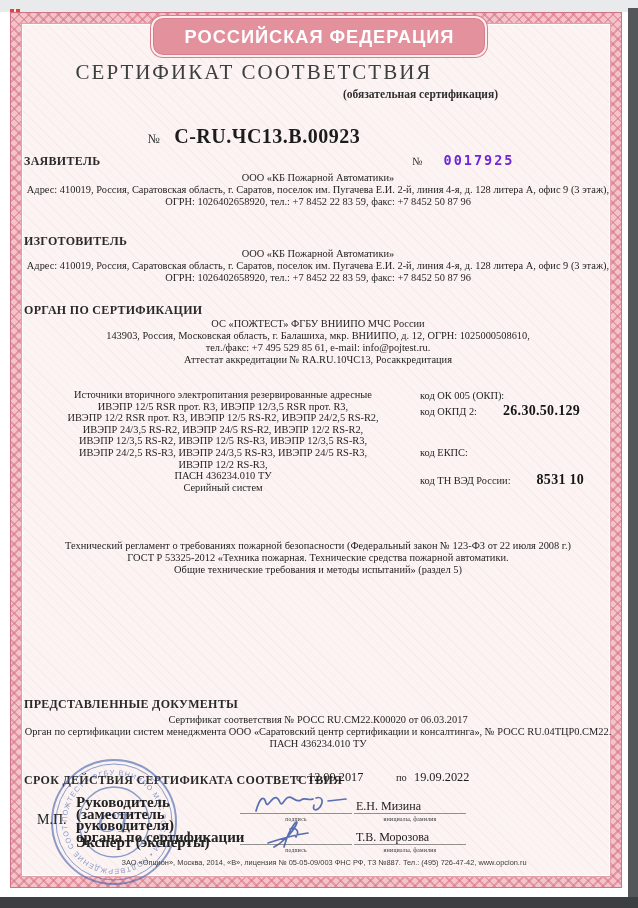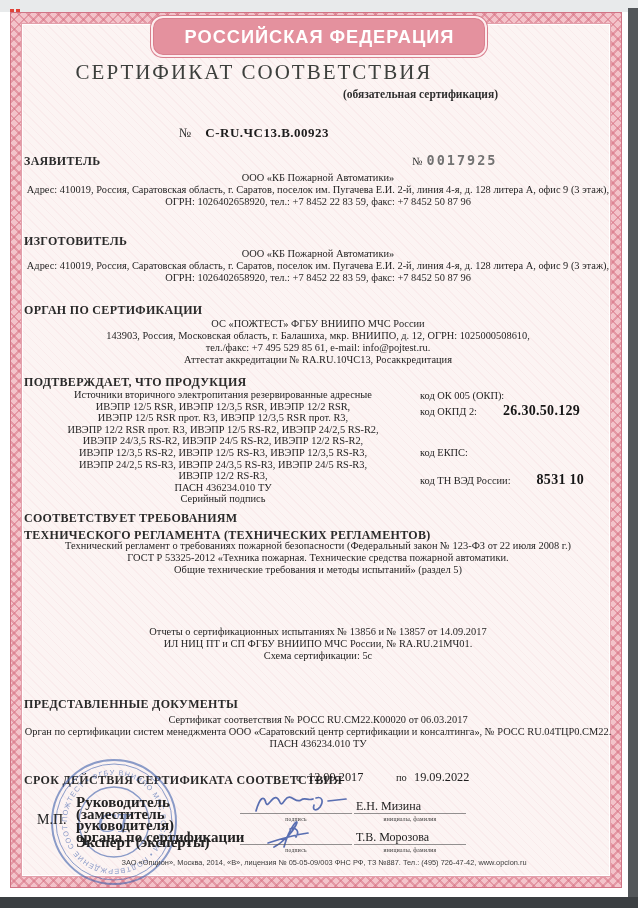--- a/index.html
+++ b/index.html
@@ -27,27 +27,27 @@
   .banner{position:absolute;left:151px;top:16px;width:332px;height:37px;background:#e4919e;
           border:2px solid #fdeef0;border-radius:12px;box-shadow:0 0 0 1px #d87f8d, inset 0 0 0 1px #d87f8d;
           display:flex;align-items:center;justify-content:center;}
   .banner span{font-family:"Liberation Sans","DejaVu Sans",sans-serif;font-weight:bold;font-size:19px;
           color:#fff;letter-spacing:1px;transform:scaleX(.96);white-space:nowrap;}
   
   .ctr{position:absolute;left:10px;width:488px;text-align:center;}
   .title{top:60px;font-size:21px;letter-spacing:2px;color:#3c3f3c;}
   .subtitle{top:88px;font-size:11.5px;font-weight:bold;color:#2e2e2e;text-align:right;}
   .certno{top:125px;font-size:13px;color:#333;}
-  .certno b{font-size:13px;letter-spacing:.5px;color:#1c1c1c;margin-left:14px;}
+  .certno b{font-size:20px;letter-spacing:.5px;color:#1c1c1c;margin-left:14px;}
   .hdr{font-weight:bold;font-size:12px;letter-spacing:.3px;color:#2a2a2a;}
   .sec{position:absolute;left:24px;width:588px;}
   .txt{font-size:10.4px;line-height:11.9px;color:#1f1f1f;text-align:center;}
   .blankno{position:absolute;left:412px;top:152px;font-size:11px;color:#2a2a2a;}
   .blankno b{font-family:"DejaVu Sans Mono","Liberation Mono",monospace;font-size:13.5px;
-             font-weight:bold;color:#737373;letter-spacing:2px;margin-left:4px;}
+             font-weight:bold;color:#6d28d9;letter-spacing:2px;margin-left:21px;}
   .prod-lines{width:398px;}
   .codes{position:absolute;font-size:10.4px;color:#1f1f1f;}
   .codes b{font-size:14px;color:#161616;margin-left:26px;letter-spacing:.3px;}
   .validity{position:absolute;left:24px;top:770px;width:588px;}
   .validity .hdr{display:inline;}
   .vdate{position:absolute;top:0;font-size:12.3px;color:#1d1d1d;}
   .vlbl{position:absolute;top:2px;font-size:10.5px;color:#1d1d1d;}
   .role{position:absolute;left:76px;width:176px;text-align:left;font-size:15px;font-weight:bold;color:#222;line-height:11.5px;}
   .sigline{position:absolute;height:0;border-top:1px solid rgba(90,90,90,.65);}
   .caption{position:absolute;font-size:5.6px;color:#333;text-align:center;letter-spacing:.3px;}
@@ -104,60 +104,47 @@
   <div class="sec" style="top:303px">
     <div class="hdr">ОРГАН ПО СЕРТИФИКАЦИИ</div>
   </div>
   <div class="sec txt" style="top:318px">
     <div>ОС «ПОЖТЕСТ» ФГБУ ВНИИПО МЧС России</div>
     <div>143903, Россия, Московская область, г. Балашиха, мкр. ВНИИПО, д. 12, ОГРН: 1025000508610,</div>
     <div>тел./факс: +7 495 529 85 61, e-mail: info@pojtest.ru.</div>
     <div>Аттестат аккредитации № RA.RU.10ЧС13, Росаккредитация</div>
   </div>
 
-  <div class="sec" style="top:375px">
-    <div class="hdr">ПОДТВЕРЖДАЕТ, ЧТО ПРОДУКЦИЯ</div>
-  </div>
   <div class="sec txt prod-lines" style="top:389px;line-height:11.6px">
     <div>Источники вторичного электропитания резервированные адресные</div>
-    <div>ИВЭПР 12/5 RSR, ИВЭПР 12/3,5 RSR, ИВЭПР 12/2 RSR,</div>
     <div>ИВЭПР 12/5 RSR прот. R3, ИВЭПР 12/3,5 RSR прот. R3,</div>
     <div>ИВЭПР 12/2 RSR прот. R3, ИВЭПР 12/5 RS-R2, ИВЭПР 24/2,5 RS-R2,</div>
     <div>ИВЭПР 24/3,5 RS-R2, ИВЭПР 24/5 RS-R2, ИВЭПР 12/2 RS-R2,</div>
     <div>ИВЭПР 12/3,5 RS-R2, ИВЭПР 12/5 RS-R3, ИВЭПР 12/3,5 RS-R3,</div>
     <div>ИВЭПР 24/2,5 RS-R3, ИВЭПР 24/3,5 RS-R3, ИВЭПР 24/5 RS-R3,</div>
     <div>ИВЭПР 12/2 RS-R3,</div>
     <div>ПАСН 436234.010 ТУ</div>
-    <div>Серийный подпись</div>
+    <div>Серийный систем</div>
   </div>
 
   <div class="codes" style="left:420px;top:390px">код ОК 005 (ОКП):</div>
   <div class="codes" style="left:420px;top:403px">
     <span>код ОКПД 2:</span><b>26.30.50.129</b>
   </div>
   <div class="codes" style="left:420px;top:447px">код ЕКПС:</div>
   <div class="codes" style="left:420px;top:472px">
     <span>код ТН ВЭД России:</span><b>8531 10</b>
   </div>
 
-  <div class="sec" style="top:511px">
-    <div class="hdr">СООТВЕТСТВУЕТ ТРЕБОВАНИЯМ</div>
-    <div class="hdr" style="margin-top:2px">ТЕХНИЧЕСКОГО РЕГЛАМЕНТА (ТЕХНИЧЕСКИХ РЕГЛАМЕНТОВ)</div>
-  </div>
   <div class="sec txt" style="top:540px">
     <div>Технический регламент о требованиях пожарной безопасности (Федеральный закон № 123-ФЗ от 22 июля 2008 г.)</div>
     <div>ГОСТ Р 53325-2012 «Техника пожарная. Технические средства пожарной автоматики.</div>
     <div>Общие технические требования и методы испытаний» (раздел 5)</div>
   </div>
 
-  <div class="sec txt" style="top:626px">
-    <div>Отчеты о сертификационных испытаниях № 13856 и № 13857 от 14.09.2017</div>
-    <div>ИЛ НИЦ ПТ и СП ФГБУ ВНИИПО МЧС России, № RA.RU.21МЧ01.</div>
-    <div>Схема сертификации: 5с</div>
-  </div>
 
   <div class="sec" style="top:697px">
     <div class="hdr">ПРЕДСТАВЛЕННЫЕ ДОКУМЕНТЫ</div>
   </div>
   <div class="sec txt" style="top:714px">
     <div>Сертификат соответствия № РОСС RU.СМ22.К00020 от 06.03.2017</div>
     <div>Орган по сертификации систем менеджмента ООО «Саратовский центр сертификации и консалтинга», № РОСС RU.04ТЦР0.СМ22.</div>
     <div>ПАСН 436234.010 ТУ</div>
   </div>
 

